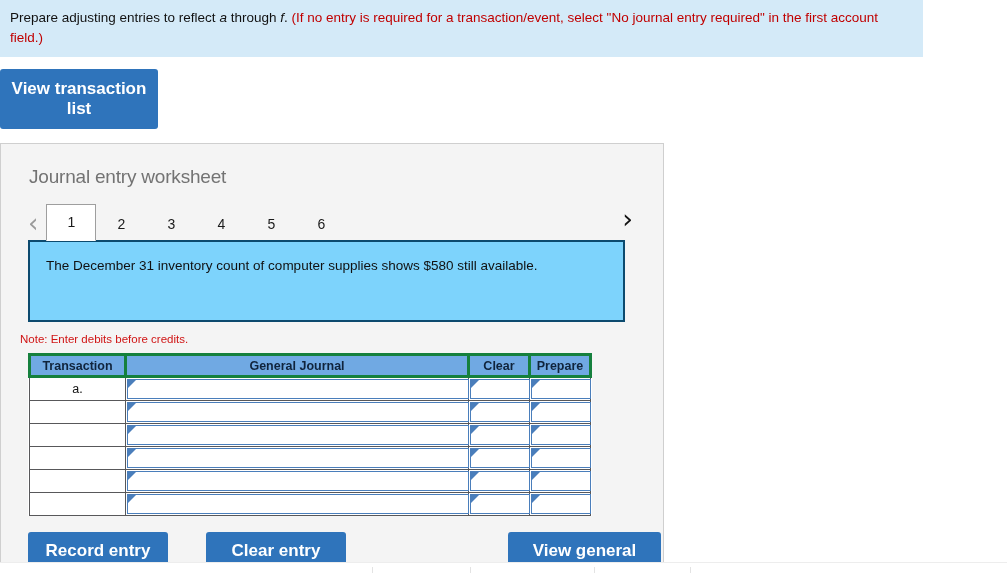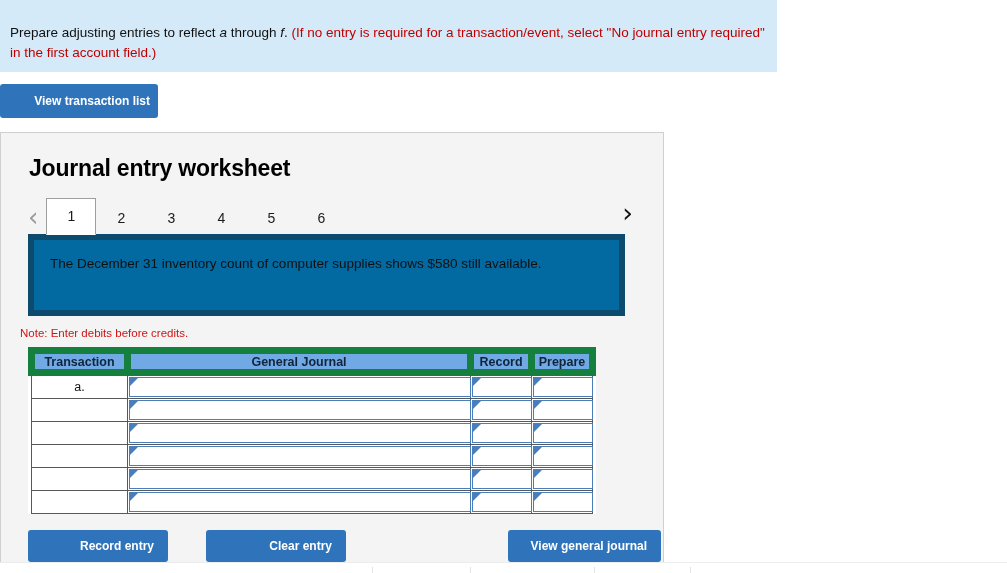--- a/index.html
+++ b/index.html
@@ -6,63 +6,63 @@
   html, body {
     margin: 0; padding: 0;
     width: 1007px; height: 573px;
     background: #ffffff;
     font-family: "Liberation Sans", sans-serif;
     overflow: hidden;
   }
 
   
   .banner {
-    width: 777px;
+    width: 923px;
     background: #d4eaf8;
-    padding: 23px 12px 10px 10px;
+    padding: 8px 12px 10px 10px;
     font-size: 13.5px;
     line-height: 1.45;
     color: #111;
   }
   .banner .em { font-style: italic; }
   .banner .red { color: #c00000; }
 
   
   .vtl-wrap { padding: 12px 0 0 0; }
   .btn {
     display: inline-block;
     background: #2f74bb;
     color: #ffffff;
     border: none;
     border-radius: 3px;
     font-family: "Liberation Sans", sans-serif;
-    font-size: 12px;
+    font-size: 17px;
     font-weight: bold;
-    text-align: right;
+    text-align: center;
     cursor: pointer;
     padding: 9px 14px;
   }
   .btn-vtl { width: 158px; padding: 10px 8px; }
 
   
   .panel {
     position: relative;
     margin-top: 14px;
     width: 664px;
     min-height: 456px;
     background: #f4f4f4;
     border-left: 1px solid #cfcfcf;
     border-top: 1px solid #cfcfcf;
     border-right: 1px solid #cfcfcf;
     padding: 0 0 0 0;
   }
   .panel-title {
-    font-size: 23px;
-    font-weight: bold;
-    color: #000000;
+    font-size: 19px;
+    font-weight: normal;
+    color: #737373;
     padding: 22px 0 0 28px;
     letter-spacing: -0.2px;
   }
 
   
   .tabbar {
     position: relative;
     margin: 18px 0 0 0;
     padding: 0 0 0 27px;
     height: 35px;
@@ -104,22 +104,22 @@
     z-index: 3;
     height: 37px;
     line-height: 35px;
   }
 
   
   .scenario {
     margin: -1px 0 0 27px;
     width: 597px;
     height: 82px;
-    background: #0369a1;
-    border: 6px solid #0c4a6e;
+    background: #7dd3fc;
+    border: 2px solid #0c4a6e;
     padding: 14px 16px;
     font-size: 13.5px;
     line-height: 1.45;
     color: #111;
     position: relative;
     z-index: 1;
   }
 
   .note {
     margin: 11px 0 0 19px;
@@ -130,21 +130,21 @@
   
   .jtable {
     margin: 8px 0 0 27px;
     border-collapse: collapse;
     table-layout: fixed;
     width: 561px;
     background: #ffffff;
   }
   .jtable th {
     background: #70a9e3;
-    border: 7px solid #15803d;
+    border: 3px solid #15803d;
     font-size: 12.5px;
     font-weight: bold;
     color: #10243c;
     height: 22px;
     padding: 0 2px;
   }
   .jtable td {
     border: 1px solid #58585a;
     height: 22px;
     padding: 0;
@@ -243,21 +243,21 @@
     <colgroup>
       <col class="col-txn">
         <col class="col-gj">
         <col class="col-deb">
         <col class="col-cre">
     </colgroup>
     <thead>
       <tr>
         <th>Transaction</th>
         <th>General Journal</th>
-        <th>Record</th>
+        <th>Clear</th>
         <th>Prepare</th>
       </tr>
     </thead>
     <tbody>
       <tr>
         <td class="txn-cell">a.</td>
         <td class="cell-pad">
             <span class="field">
               <span class="tri"></span>
             </span>

